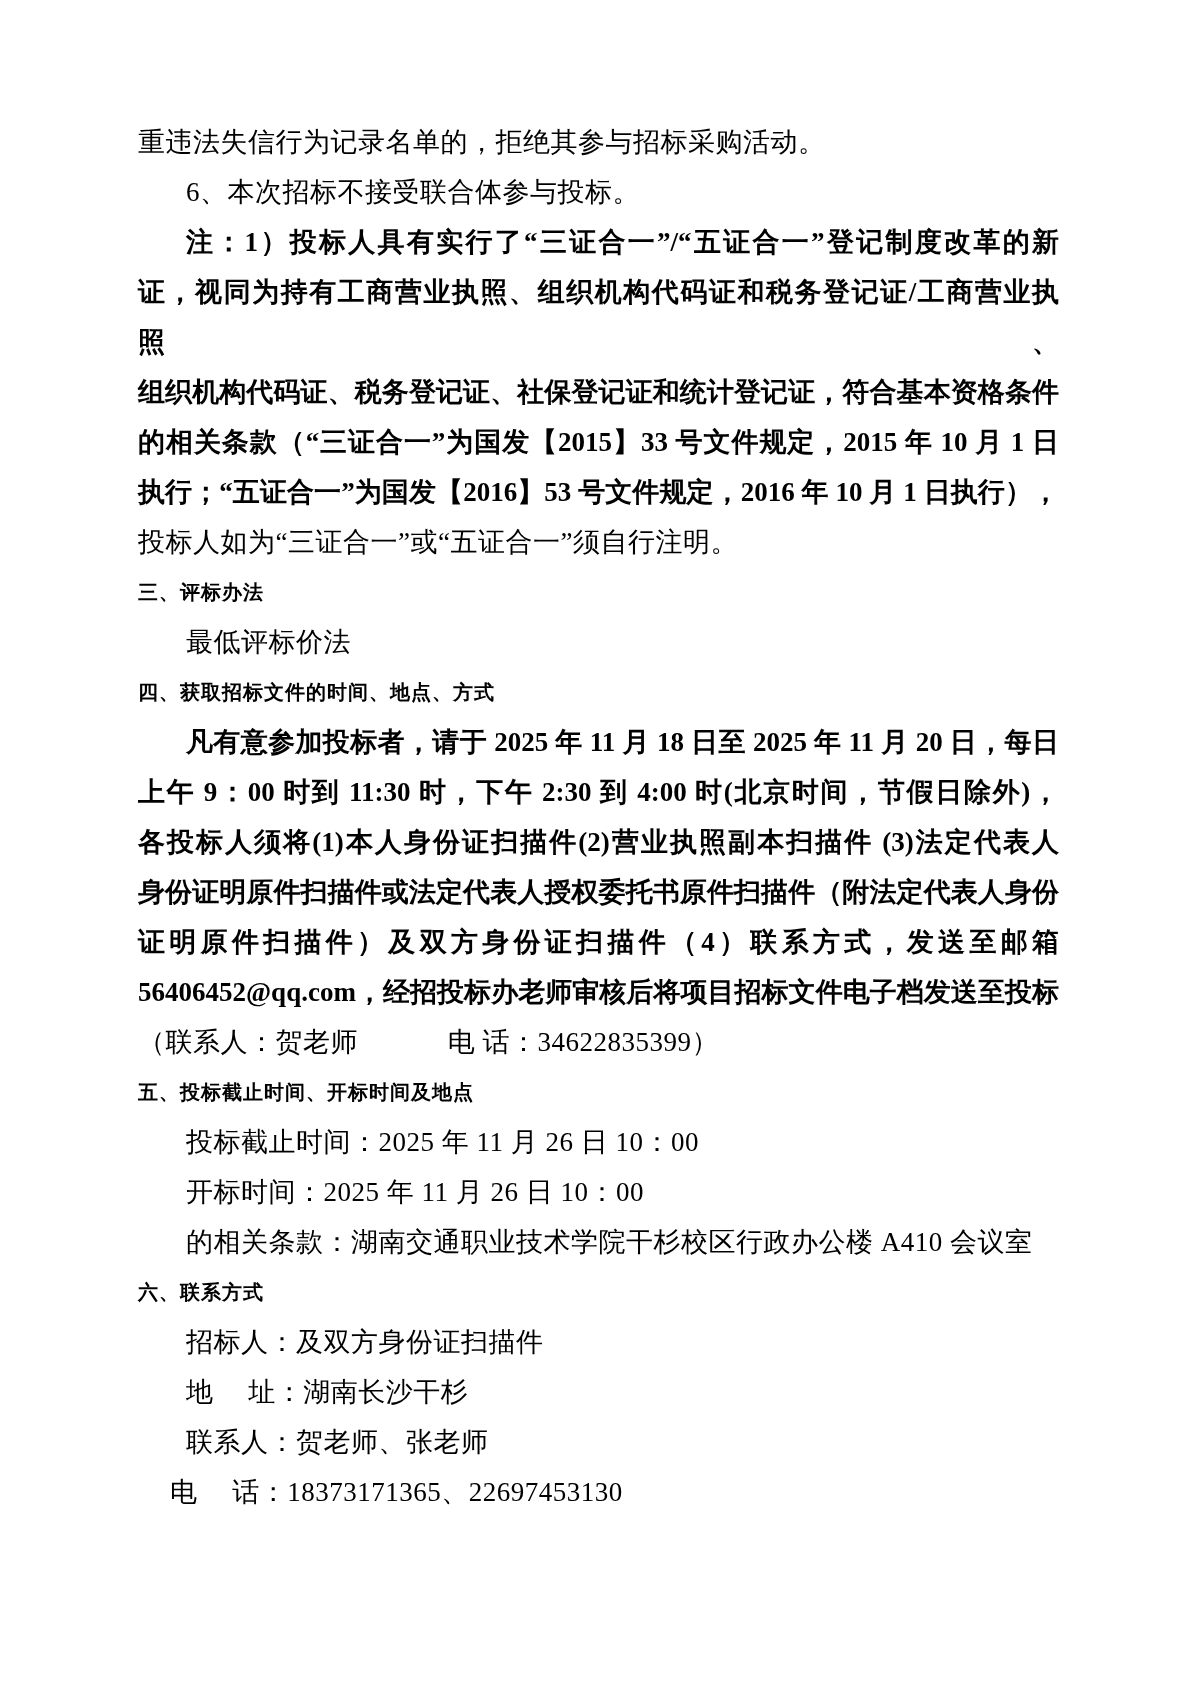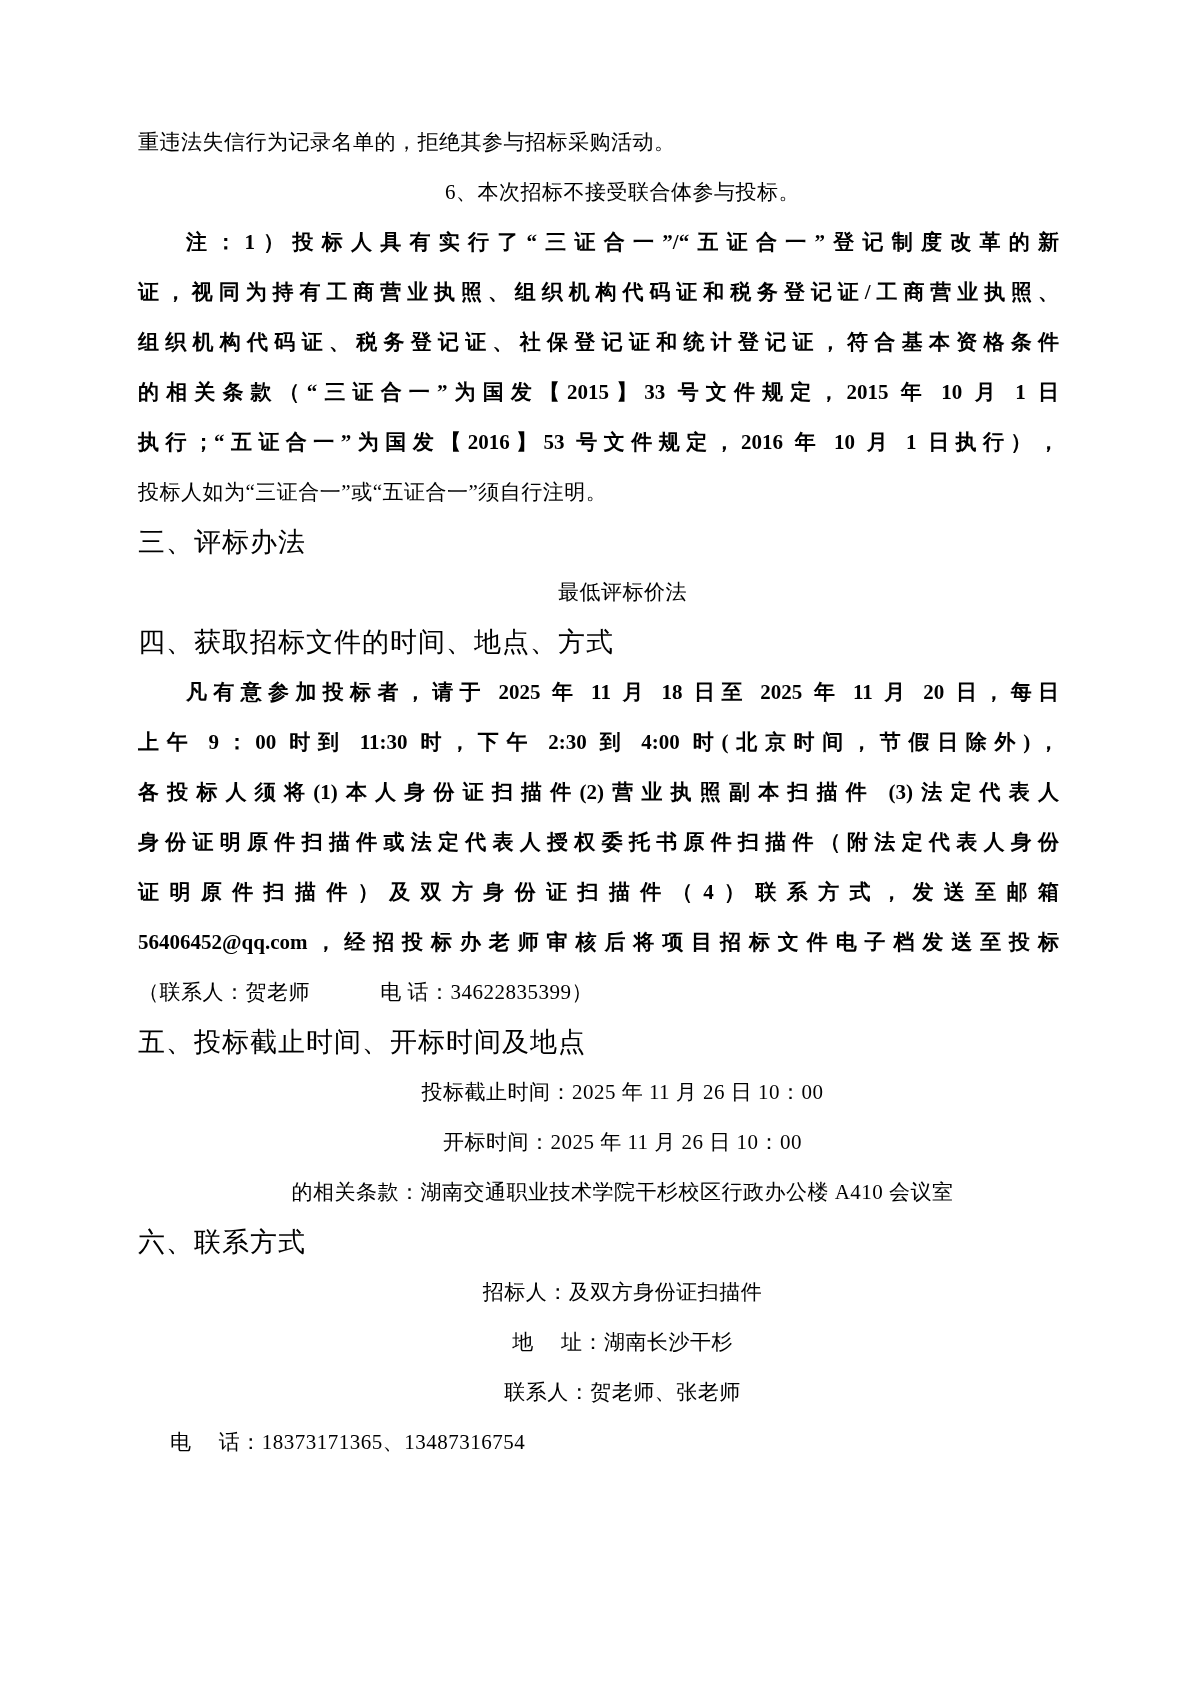--- a/index.html
+++ b/index.html
@@ -15,44 +15,43 @@
     font-family: "Liberation Serif", "DejaVu Serif", serif;
     color: #000000;
   }
   .doc-content {
     position: absolute;
     left: 138px;
     top: 117px;
     width: 921px;
   }
   .line {
-    font-size: 21px;
+    font-size: 27px;
     line-height: 50px;
     min-height: 50px;
     white-space: nowrap;
     letter-spacing: 0.5px;
   }
   .line.justify {
     white-space: normal;
     text-align: justify;
     text-align-last: justify;
     letter-spacing: 0;
     font-weight: bold;
   }
   .line.indent {
     padding-left: 48px;
-    text-align: center;
   }
   .line.tel {
     padding-left: 32px;
   }
   .line.heading {
     font-family: "Liberation Sans", "DejaVu Sans", sans-serif;
-    font-weight: 400;
-    font-size: 27px;
+    font-weight: 700;
+    font-size: 20px;
     letter-spacing: 1px;
   }
 </style>
 </head>
 <body>
 
 <div class="doc-content" id="doc-content">
     <div class="line body">重违法失信行为记录名单的，拒绝其参与招标采购活动。</div>
     <div class="line body indent">6、本次招标不接受联合体参与投标。</div>
     <div class="line body indent justify">注：1）投标人具有实行了“三证合一”/“五证合一”登记制度改革的新</div>
@@ -72,14 +71,14 @@
     <div class="line body justify">56406452@qq.com，经招投标办老师审核后将项目招标文件电子档发送至投标</div>
     <div class="line body">（联系人：贺老师　　　 电 话：34622835399）</div>
     <div class="line heading">五、投标截止时间、开标时间及地点</div>
     <div class="line body indent">投标截止时间：2025 年 11 月 26 日 10：00</div>
     <div class="line body indent">开标时间：2025 年 11 月 26 日 10：00</div>
     <div class="line body indent">的相关条款：湖南交通职业技术学院干杉校区行政办公楼 A410 会议室</div>
     <div class="line heading">六、联系方式</div>
     <div class="line body indent">招标人：及双方身份证扫描件</div>
     <div class="line body indent">地　 址：湖南长沙干杉</div>
     <div class="line body indent">联系人：贺老师、张老师</div>
-    <div class="line body tel">电　 话：18373171365、13487316754</div>
+    <div class="line body tel">电　 话：18373171365、22697453130</div>
   </div>
 
 </body></html>

